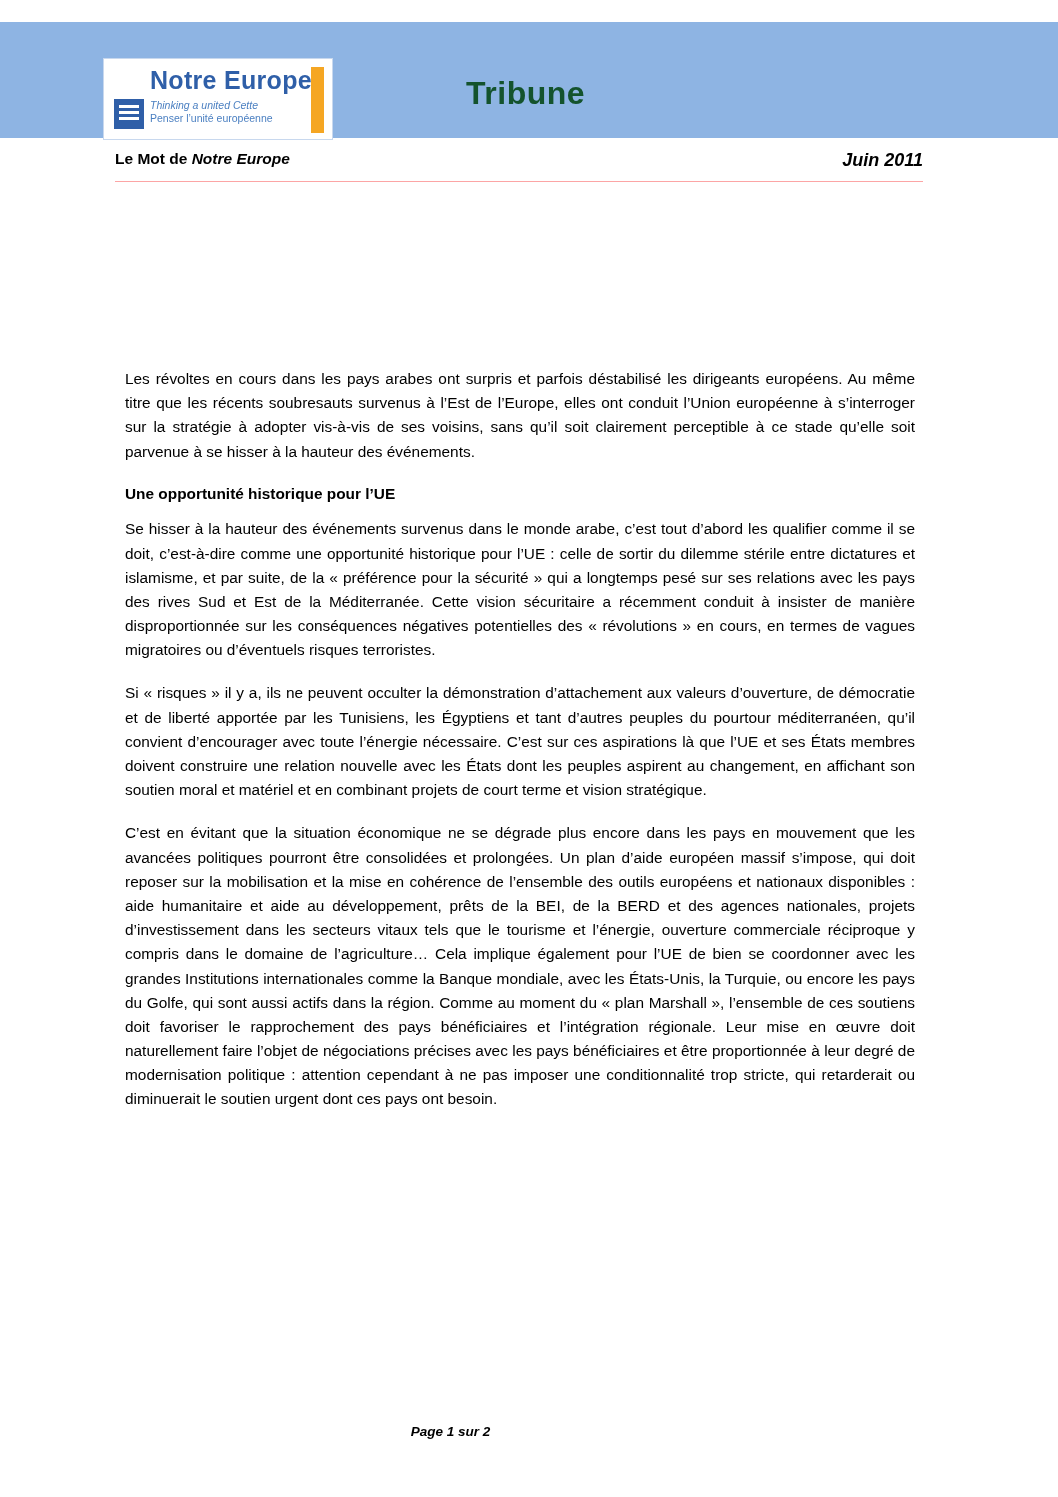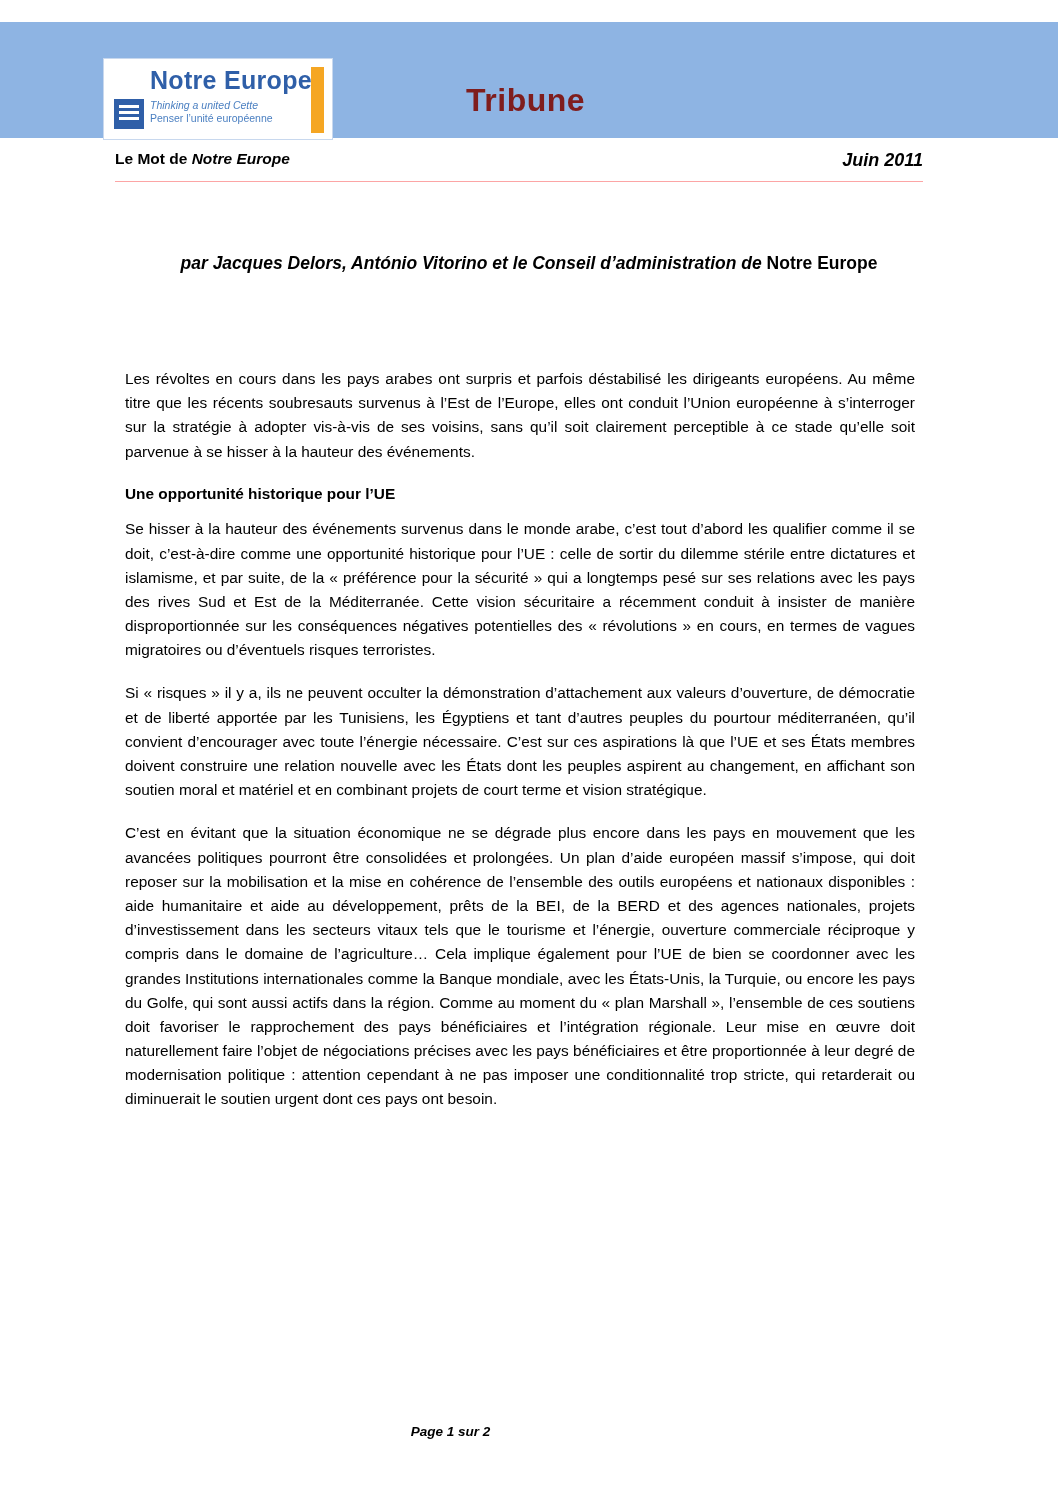--- a/index.html
+++ b/index.html
@@ -100,23 +100,22 @@
     font-size: 10.5px;
     color: #4a7fc1;
     white-space: nowrap;
   }
   .tribune {
     position: absolute;
     top: 53px;
     left: 466px;
     font-size: 32px;
     font-weight: bold;
-    color: #7f1d1d;
+    color: #14532d;
     letter-spacing: 0.5px;
-    margin-top: 7px;
   }
 
   
   .runhead {
     position: absolute;
     top: 150px;
     left: 115px;
     width: 808px;
     height: 32px;
     border-bottom: 1px solid #fca5a5;
@@ -214,21 +213,20 @@
   </div>
   <div class="tribune">Tribune</div>
 </div>
 
 <div class="runhead">
   <div class="runhead-left"><span>Le Mot de </span><span class="ital">Notre Europe</span></div>
   <div class="runhead-right">Juin 2011</div>
 </div>
 
 <div class="title-block">
-  <div class="doc-authors"><span>par Jacques Delors, António Vitorino et le Conseil d’administration de </span><span class="upright">Notre Europe</span></div>
 </div>
 
 <div class="body-col">
   <p class="para">Les révoltes en cours dans les pays arabes ont surpris et parfois déstabilisé les dirigeants européens. Au même titre que les récents soubresauts survenus à l’Est de l’Europe, elles ont conduit l’Union européenne à s’interroger sur la stratégie à adopter vis-à-vis de ses voisins, sans qu’il soit clairement perceptible à ce stade qu’elle soit parvenue à se hisser à la hauteur des événements.</p>
   <h2 class="subhead">Une opportunité historique pour l’UE</h2>
   <p class="para">Se hisser à la hauteur des événements survenus dans le monde arabe, c’est tout d’abord les qualifier comme il se doit, c’est-à-dire comme une opportunité historique pour l’UE : celle de sortir du dilemme stérile entre dictatures et islamisme, et par suite, de la « préférence pour la sécurité » qui a longtemps pesé sur ses relations avec les pays des rives Sud et Est de la Méditerranée. Cette vision sécuritaire a récemment conduit à insister de manière disproportionnée sur les conséquences négatives potentielles des « révolutions » en cours, en termes de vagues migratoires ou d’éventuels risques terroristes.</p>
   <p class="para">Si « risques » il y a, ils ne peuvent occulter la démonstration d’attachement aux valeurs d’ouverture, de démocratie et de liberté apportée par les Tunisiens, les Égyptiens et tant d’autres peuples du pourtour méditerranéen, qu’il convient d’encourager avec toute l’énergie nécessaire. C’est sur ces aspirations là que l’UE et ses États membres doivent construire une relation nouvelle avec les États dont les peuples aspirent au changement, en affichant son soutien moral et matériel et en combinant projets de court terme et vision stratégique.</p>
   <p class="para">C’est en évitant que la situation économique ne se dégrade plus encore dans les pays en mouvement que les avancées politiques pourront être consolidées et prolongées. Un plan d’aide européen massif s’impose, qui doit reposer sur la mobilisation et la mise en cohérence de l’ensemble des outils européens et nationaux disponibles : aide humanitaire et aide au développement, prêts de la BEI, de la BERD et des agences nationales, projets d’investissement dans les secteurs vitaux tels que le tourisme et l’énergie, ouverture commerciale réciproque y compris dans le domaine de l’agriculture… Cela implique également pour l’UE de bien se coordonner avec les grandes Institutions internationales comme la Banque mondiale, avec les États-Unis, la Turquie, ou encore les pays du Golfe, qui sont aussi actifs dans la région. Comme au moment du « plan Marshall », l’ensemble de ces soutiens doit favoriser le rapprochement des pays bénéficiaires et l’intégration régionale. Leur mise en œuvre doit naturellement faire l’objet de négociations précises avec les pays bénéficiaires et être proportionnée à leur degré de modernisation politique : attention cependant à ne pas imposer une conditionnalité trop stricte, qui retarderait ou diminuerait le soutien urgent dont ces pays ont besoin.</p>
 </div>
 

